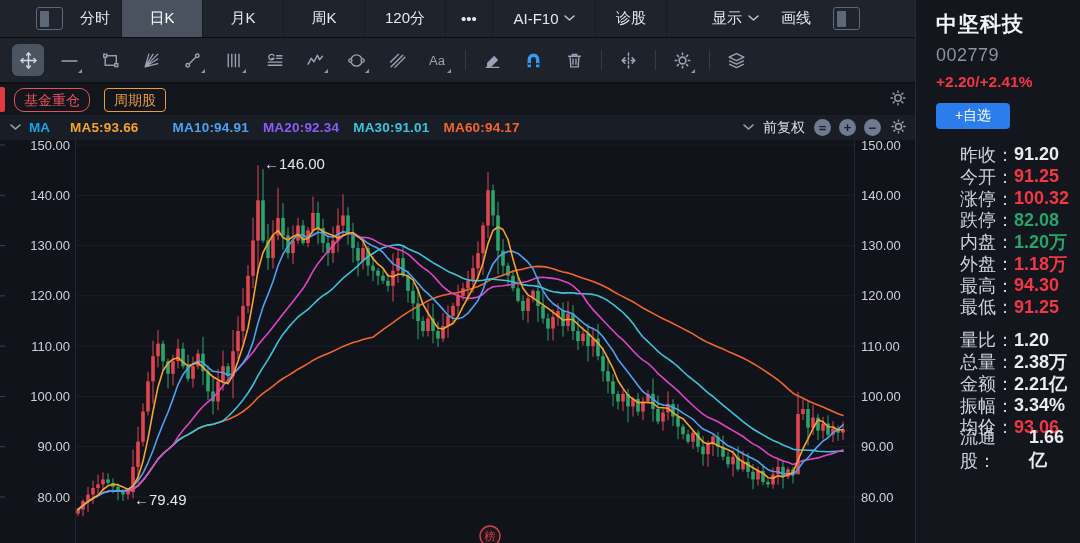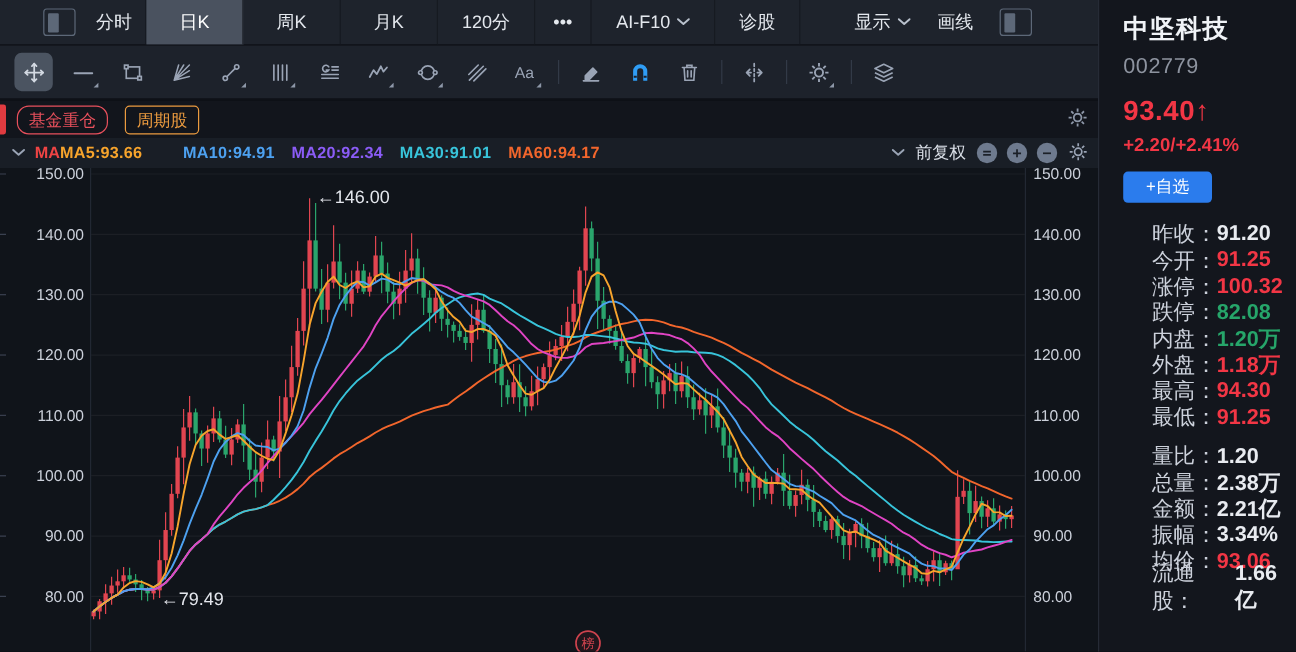--- a/index.html
+++ b/index.html
@@ -37,21 +37,21 @@
   .tagrow{position:absolute;left:0;top:84px;width:915px;height:31px;background:#12151c;
           display:flex;align-items:center;}
   .clip-bar{position:absolute;left:0;top:3px;width:5px;height:25px;background:#e03b40;border-radius:0 2px 2px 0;}
   .tagpill{margin-left:14px;font-size:14px;padding:2px 9px;border-radius:4px;border:1px solid;line-height:18px;}
   .tagrow .gear-right{position:absolute;right:8px;top:5px;}
 
   
   .marow{position:absolute;left:0;top:115px;width:915px;height:25px;background:#191e26;
          display:flex;align-items:center;font-size:13.5px;}
   .marow .collapse{margin:0 8px 0 10px;}
-  .ma-prefix{color:#ef4444;margin-right:0;font-weight:bold;}
+  .ma-prefix{color:#0ea5e9;margin-right:20px;font-weight:bold;}
   .ma-item{margin-right:14px;font-weight:bold;letter-spacing:.2px;}
   .ma-right{margin-left:auto;display:flex;align-items:center;gap:9px;margin-right:8px;}
   .fq-label{color:#dbe0e8;font-size:14px;}
   .circle-btn{width:17px;height:17px;border-radius:50%;background:#6e7a8e;color:#1b2028;font-weight:bold;
               font-size:12.5px;line-height:17px;text-align:center;font-family:"DejaVu Sans Mono",monospace;}
 
   
   .chartwrap{position:absolute;left:0;top:140px;width:915px;height:403px;background:#10141a;}
   .chartwrap svg{display:block;}
 
@@ -81,24 +81,24 @@
         <div class="fillpart"></div>
       </div>
     <div class="tab-strip">
         <div class="tab" style="width: 52px;">
           <span>分时</span>
         </div>
         <div class="tab active" style="width: 80px;">
           <span>日K</span>
         </div>
         <div class="tab" style="width: 80px;">
+          <span>月K</span>
+        </div>
+        <div class="tab" style="width: 80px;">
           <span>周K</span>
-        </div>
-        <div class="tab" style="width: 80px;">
-          <span>月K</span>
         </div>
         <div class="tab" style="width: 80px;">
           <span>120分</span>
         </div>
         <div class="tab" style="width: 46px;">
           <span>•••</span>
         </div>
         <div class="tab" style="width: 102px;">
           <span>AI-F10</span>
           <span class="chev">
@@ -636,21 +636,20 @@
         <text x="264" y="29.1142857142857" font-size="15" fill="#e3e6ec">←146.00</text>
         <text x="134" y="364.56457142857147" font-size="15" fill="#e3e6ec">←79.49</text>
         <circle cx="490" cy="396" r="10" fill="rgba(160,40,50,0.12)" stroke="#d0434e" stroke-width="1.4"></circle>
         <text x="490" y="400" text-anchor="middle" font-size="11" fill="#d0434e">榜</text>
       </svg>
   </div>
 
   <aside class="sidebar">
     <div class="q-name">中坚科技</div>
     <div class="q-code">002779</div>
-    <div class="q-price c-up">93.40↑</div>
     <div class="q-change c-up">+2.20/+2.41%</div>
     <div class="q-fav">+自选</div>
     <div class="stats">
         <div class="stat">
           <span class="stat-label">昨收：</span>
           <span class="stat-value c-flat">91.20</span>
         </div>
         <div class="stat">
           <span class="stat-label">今开：</span>
           <span class="stat-value c-up">91.25</span>

